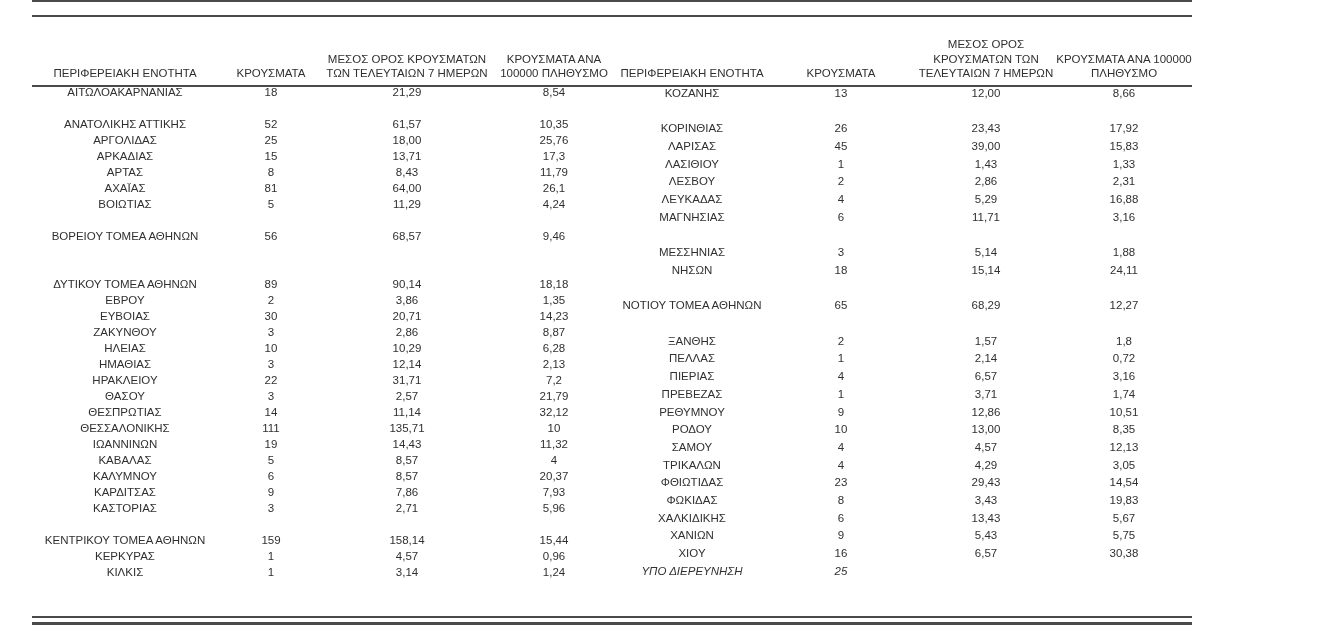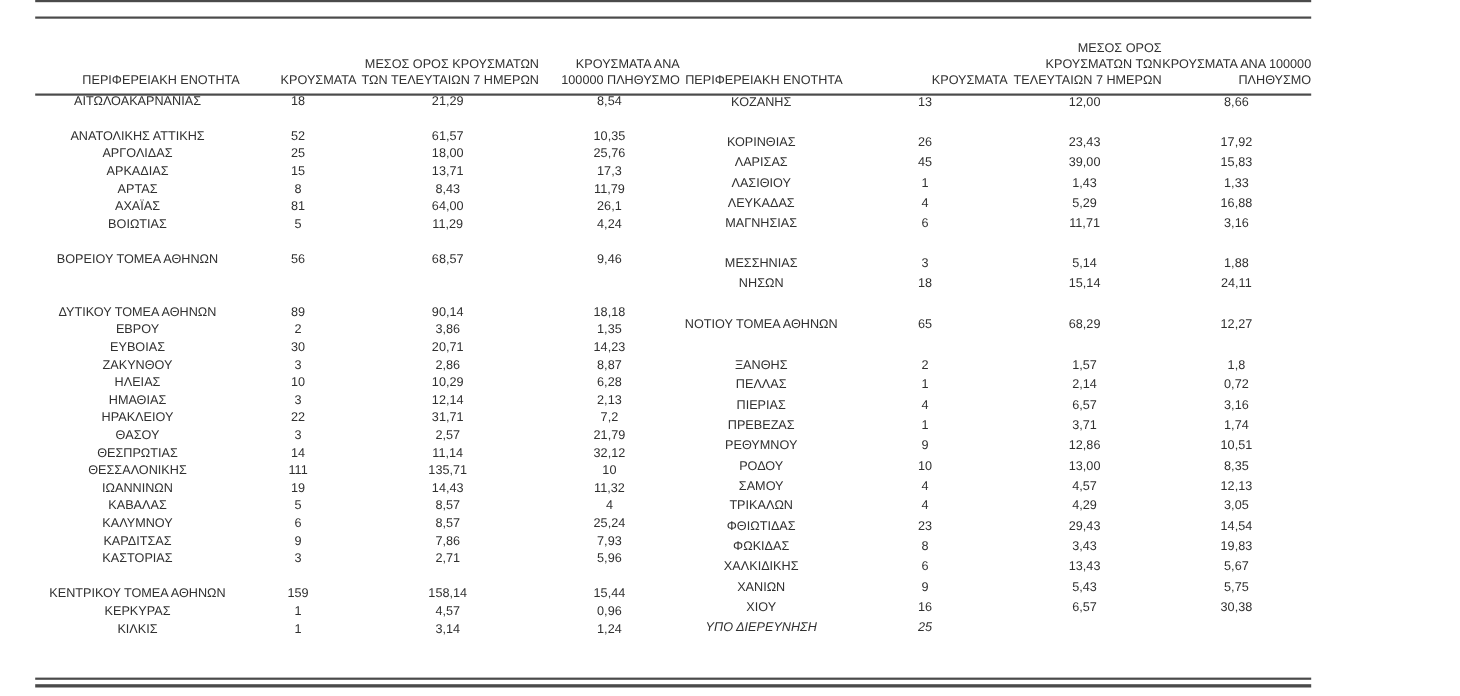--- a/index.html
+++ b/index.html
@@ -30,21 +30,21 @@
     width: 1160px;
     display: flex;
   }
   table { border-collapse: collapse; table-layout: fixed; }
   .left-table  { width: 586px; }
   .right-table { width: 574px; }
   th {
     font-weight: normal;
     font-size: 11.5px;
     line-height: 1.28;
-    text-align: right;
+    text-align: center;
     vertical-align: bottom;
     height: 66px;
     padding-bottom: 3px;
   }
   td {
     font-size: 11.5px;
     text-align: center;
     height: 16px;
     line-height: 16px;
     white-space: nowrap;
@@ -219,21 +219,21 @@
           <tr>
             <td>ΚΑΒΑΛΑΣ</td>
             <td>5</td>
             <td>8,57</td>
             <td>4</td>
           </tr>
           <tr>
             <td>ΚΑΛΥΜΝΟΥ</td>
             <td>6</td>
             <td>8,57</td>
-            <td>25,24</td>
+            <td>20,37</td>
           </tr>
           <tr>
             <td>ΚΑΡΔΙΤΣΑΣ</td>
             <td>9</td>
             <td>7,86</td>
             <td>7,93</td>
           </tr>
           <tr>
             <td>ΚΑΣΤΟΡΙΑΣ</td>
             <td>3</td>
@@ -307,20 +307,26 @@
             <td>39,00</td>
             <td>15,83</td>
           </tr>
           <tr>
             <td>ΛΑΣΙΘΙΟΥ</td>
             <td>1</td>
             <td>1,43</td>
             <td>1,33</td>
           </tr>
           <tr>
+            <td>ΛΕΣΒΟΥ</td>
+            <td>2</td>
+            <td>2,86</td>
+            <td>2,31</td>
+          </tr>
+          <tr>
             <td>ΛΕΥΚΑΔΑΣ</td>
             <td>4</td>
             <td>5,29</td>
             <td>16,88</td>
           </tr>
           <tr>
             <td>ΜΑΓΝΗΣΙΑΣ</td>
             <td>6</td>
             <td>11,71</td>
             <td>3,16</td>

